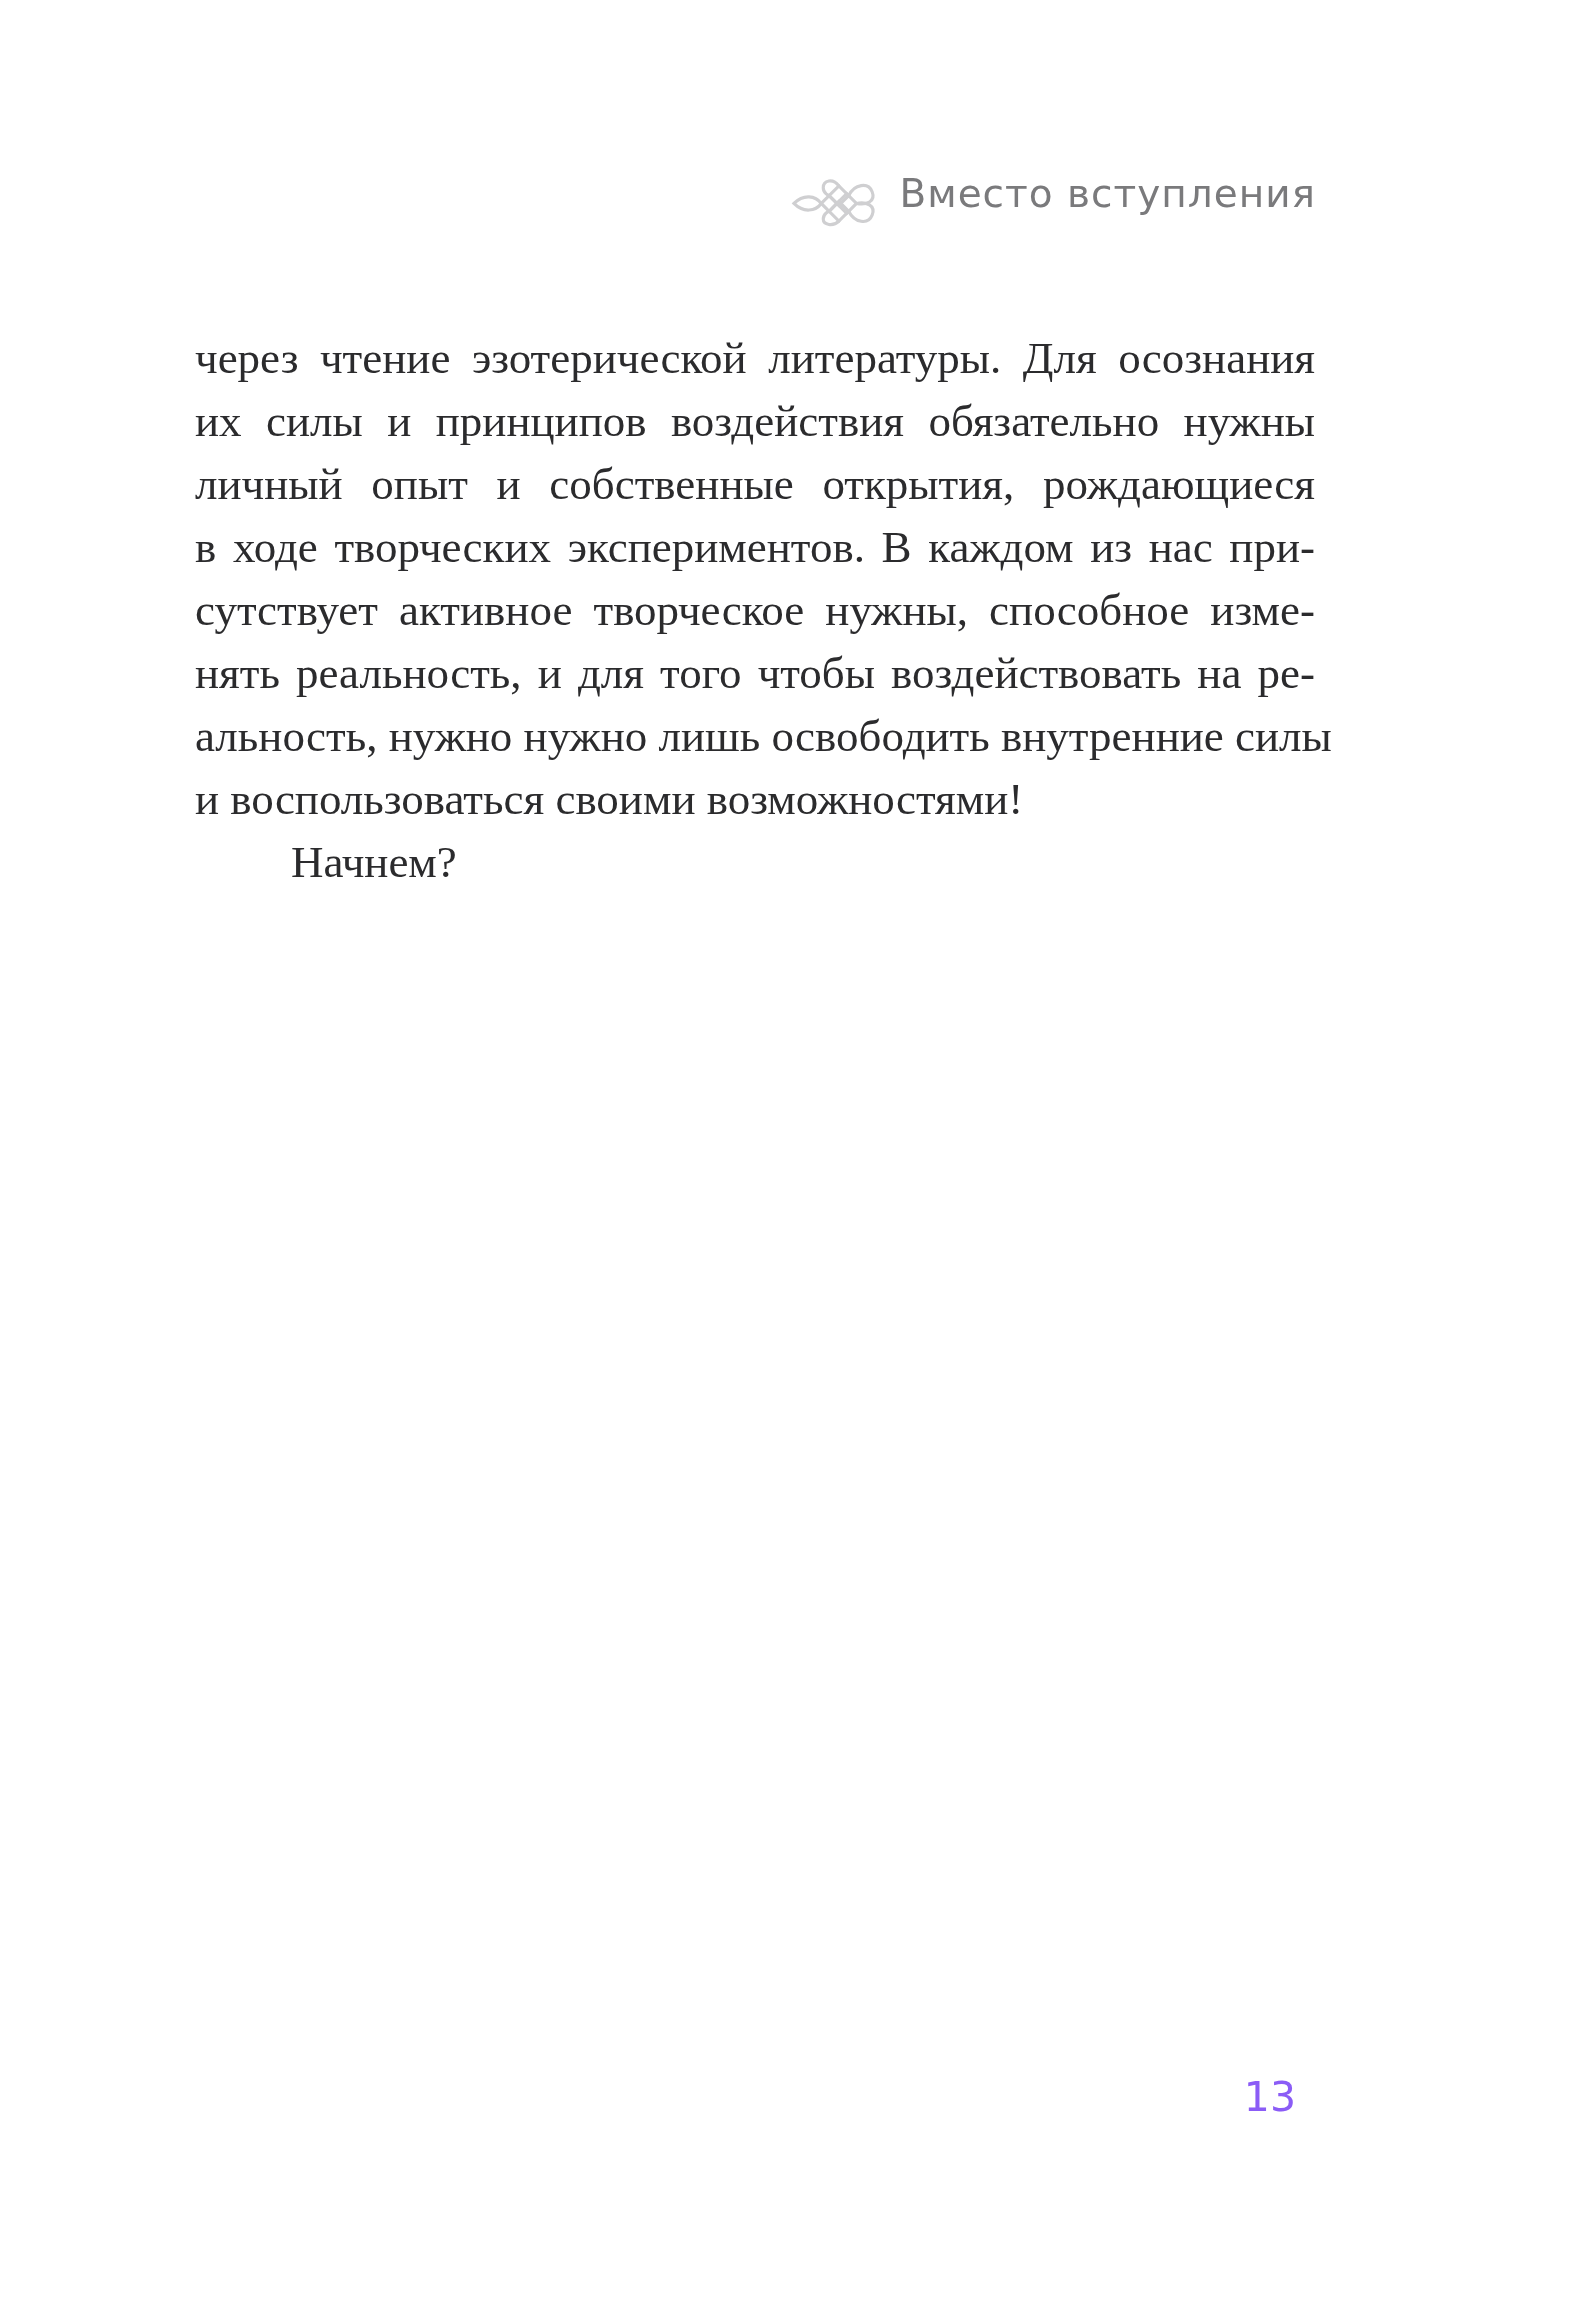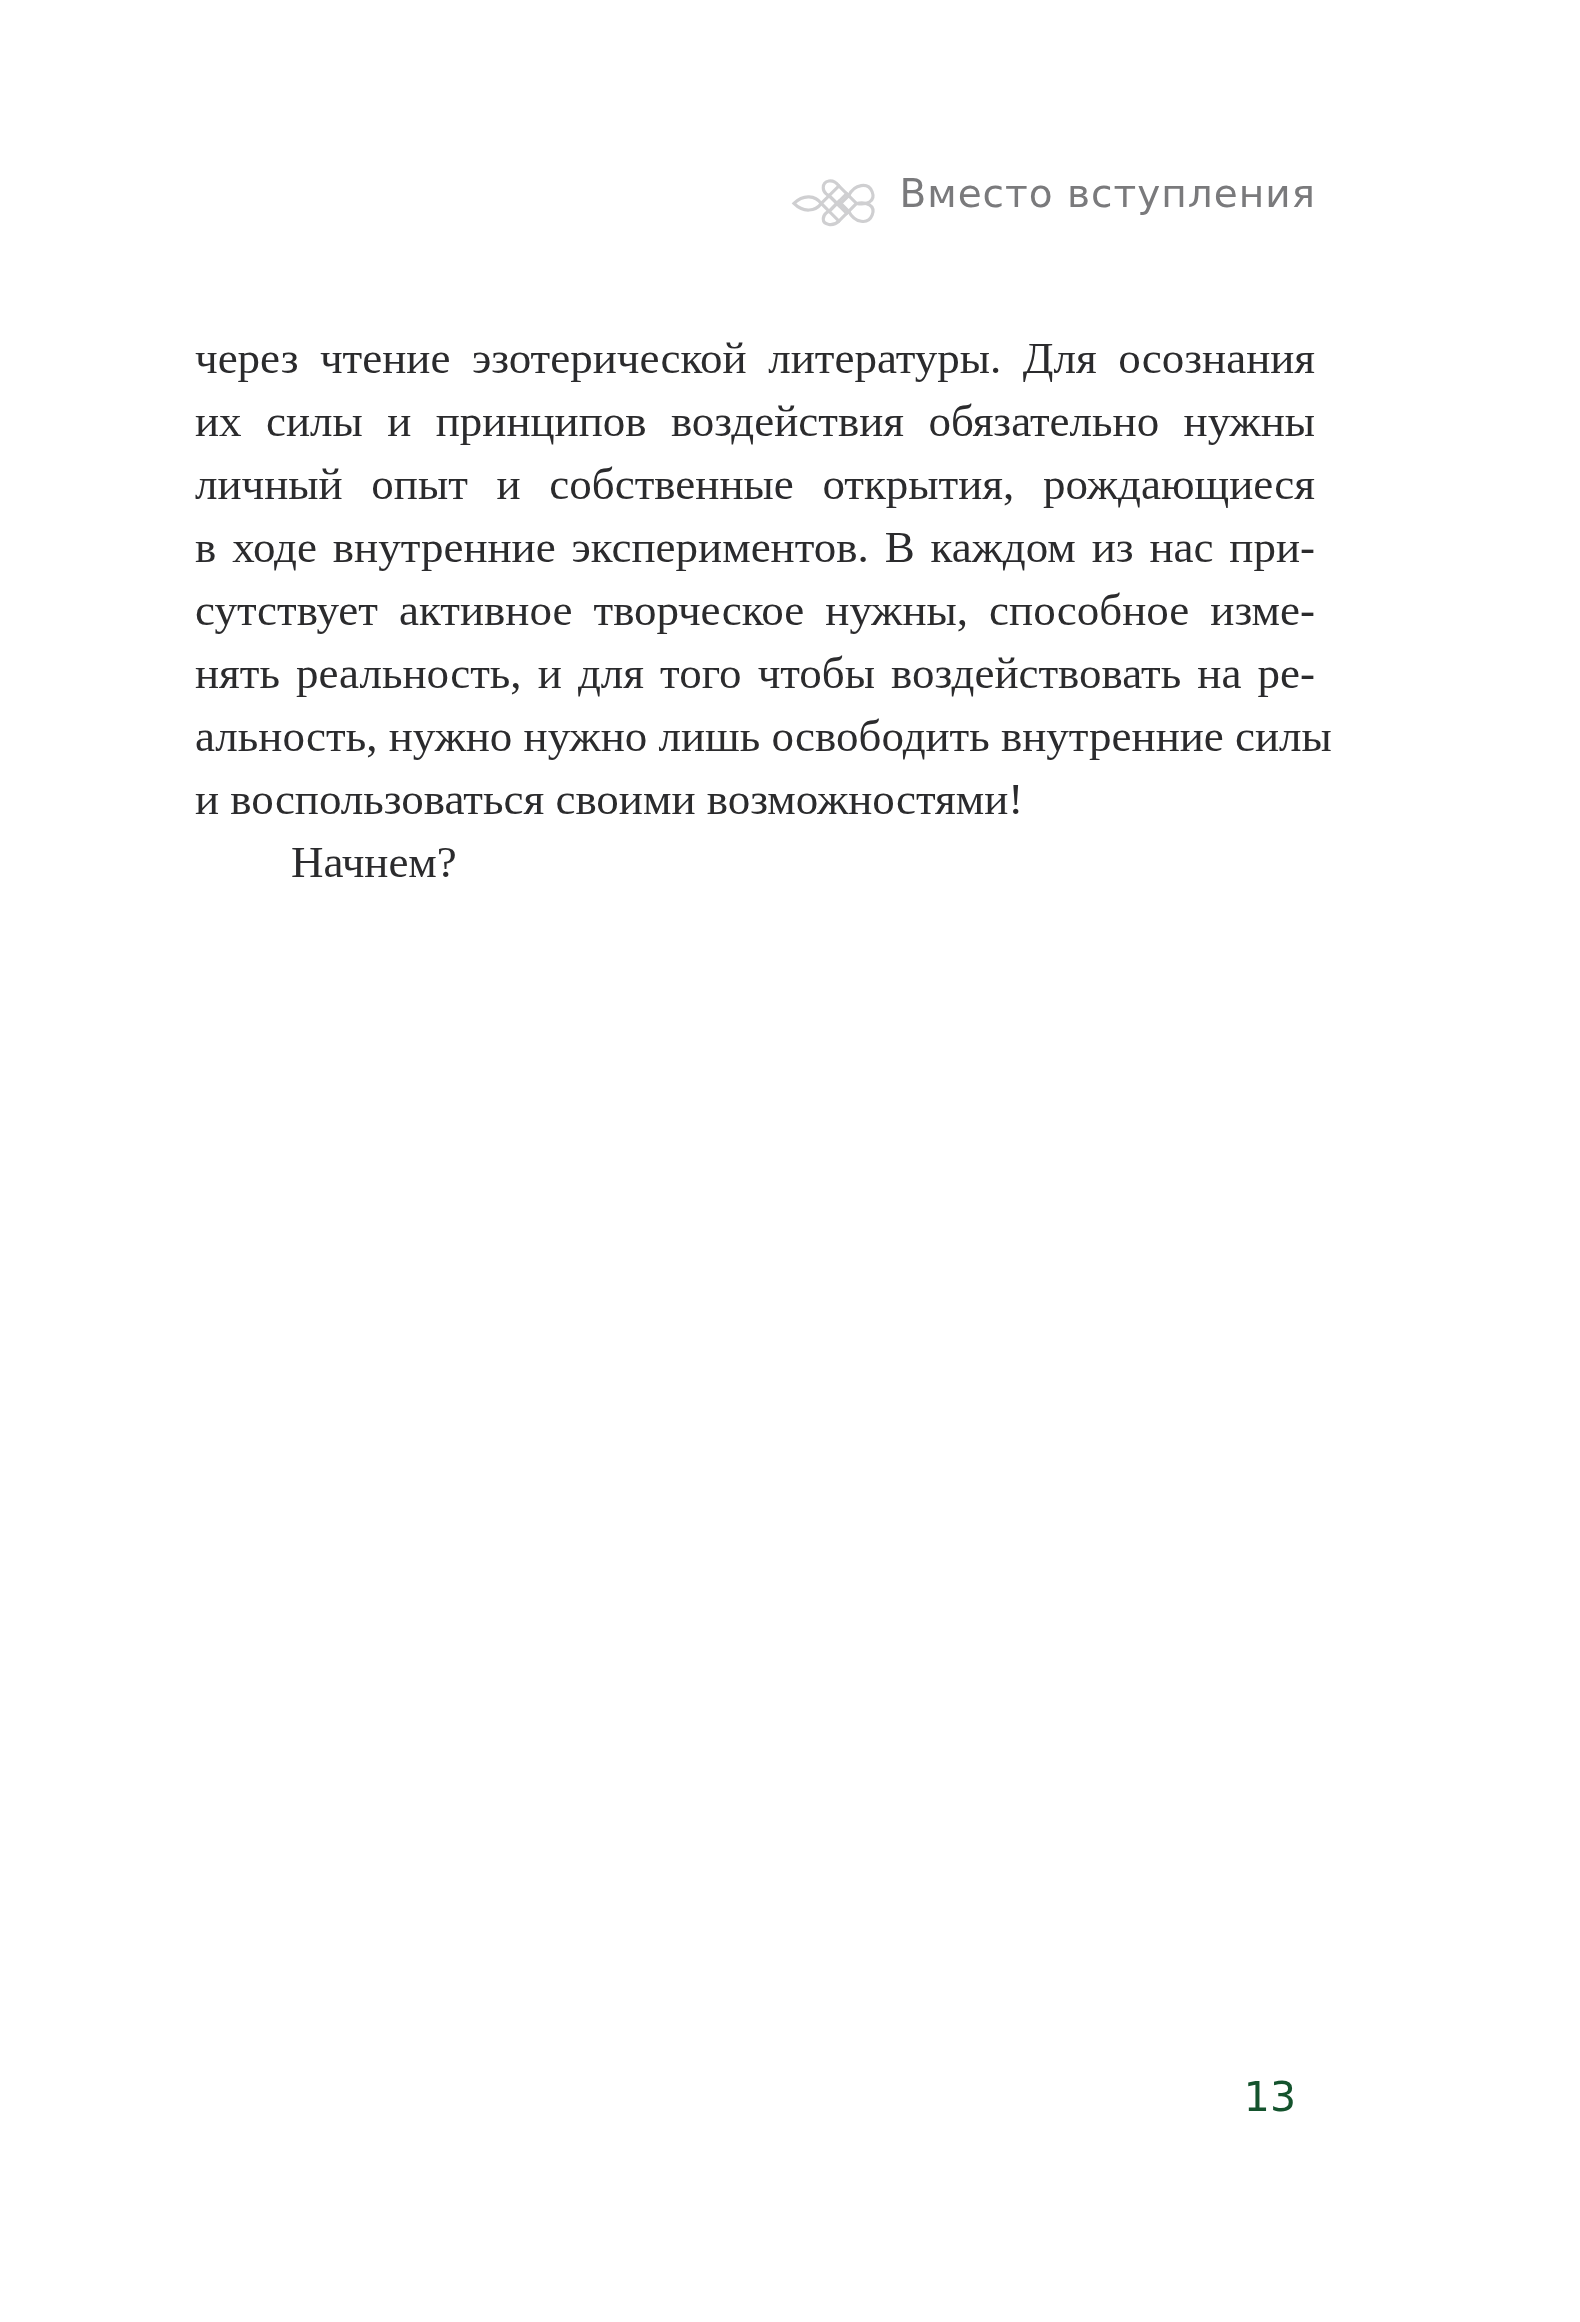--- a/index.html
+++ b/index.html
@@ -56,21 +56,21 @@
     .line.last {
       text-align: left;
       text-align-last: left;
     }
     .page-number {
       position: absolute;
       top: 2077px;
       right: 285px;
       font-family: "DejaVu Sans", sans-serif;
       font-size: 41px;
-      color: #14532d;
+      color: #8b5cf6;
       line-height: 1;
     }
   </style>
 </head>
 <body>
 
 <div class="running-header">
   <svg class="ornament" viewBox="0 0 90 56" fill="none" stroke="#cfcfd1" stroke-width="3.2" stroke-linecap="round">
     <path d="M4 30 C14 20, 26 22, 32 30 C26 38, 14 40, 4 30 Z"></path>
     <path d="M32 30 L40 22 L48 30 L40 38 Z"></path>
@@ -83,21 +83,21 @@
     <path d="M50 48 C44 54, 34 52, 34 46 C34 40, 40 38, 40 38"></path>
   </svg>
   <span class="header-title">Вместо вступления</span>
 </div>
 
 <div class="body-text">
   <div>
     <span class="line">через чтение эзотерической литературы. Для осознания</span>
     <span class="line">их силы и принципов воздействия обязательно нужны</span>
     <span class="line">личный опыт и собственные открытия, рождающиеся</span>
-    <span class="line">в ходе внутренние экспериментов. В каждом из нас при-</span>
+    <span class="line">в ходе творческих экспериментов. В каждом из нас при-</span>
     <span class="line">сутствует активное творческое нужны, способное изме-</span>
     <span class="line">нять реальность, и для того чтобы воздействовать на ре-</span>
     <span class="line">альность, нужно нужно лишь освободить внутренние силы</span>
     <span class="line last">и воспользоваться своими возможностями!</span>
   </div>
   <div>
     <span class="line indent last">Начнем?</span>
   </div>
 </div>
 

